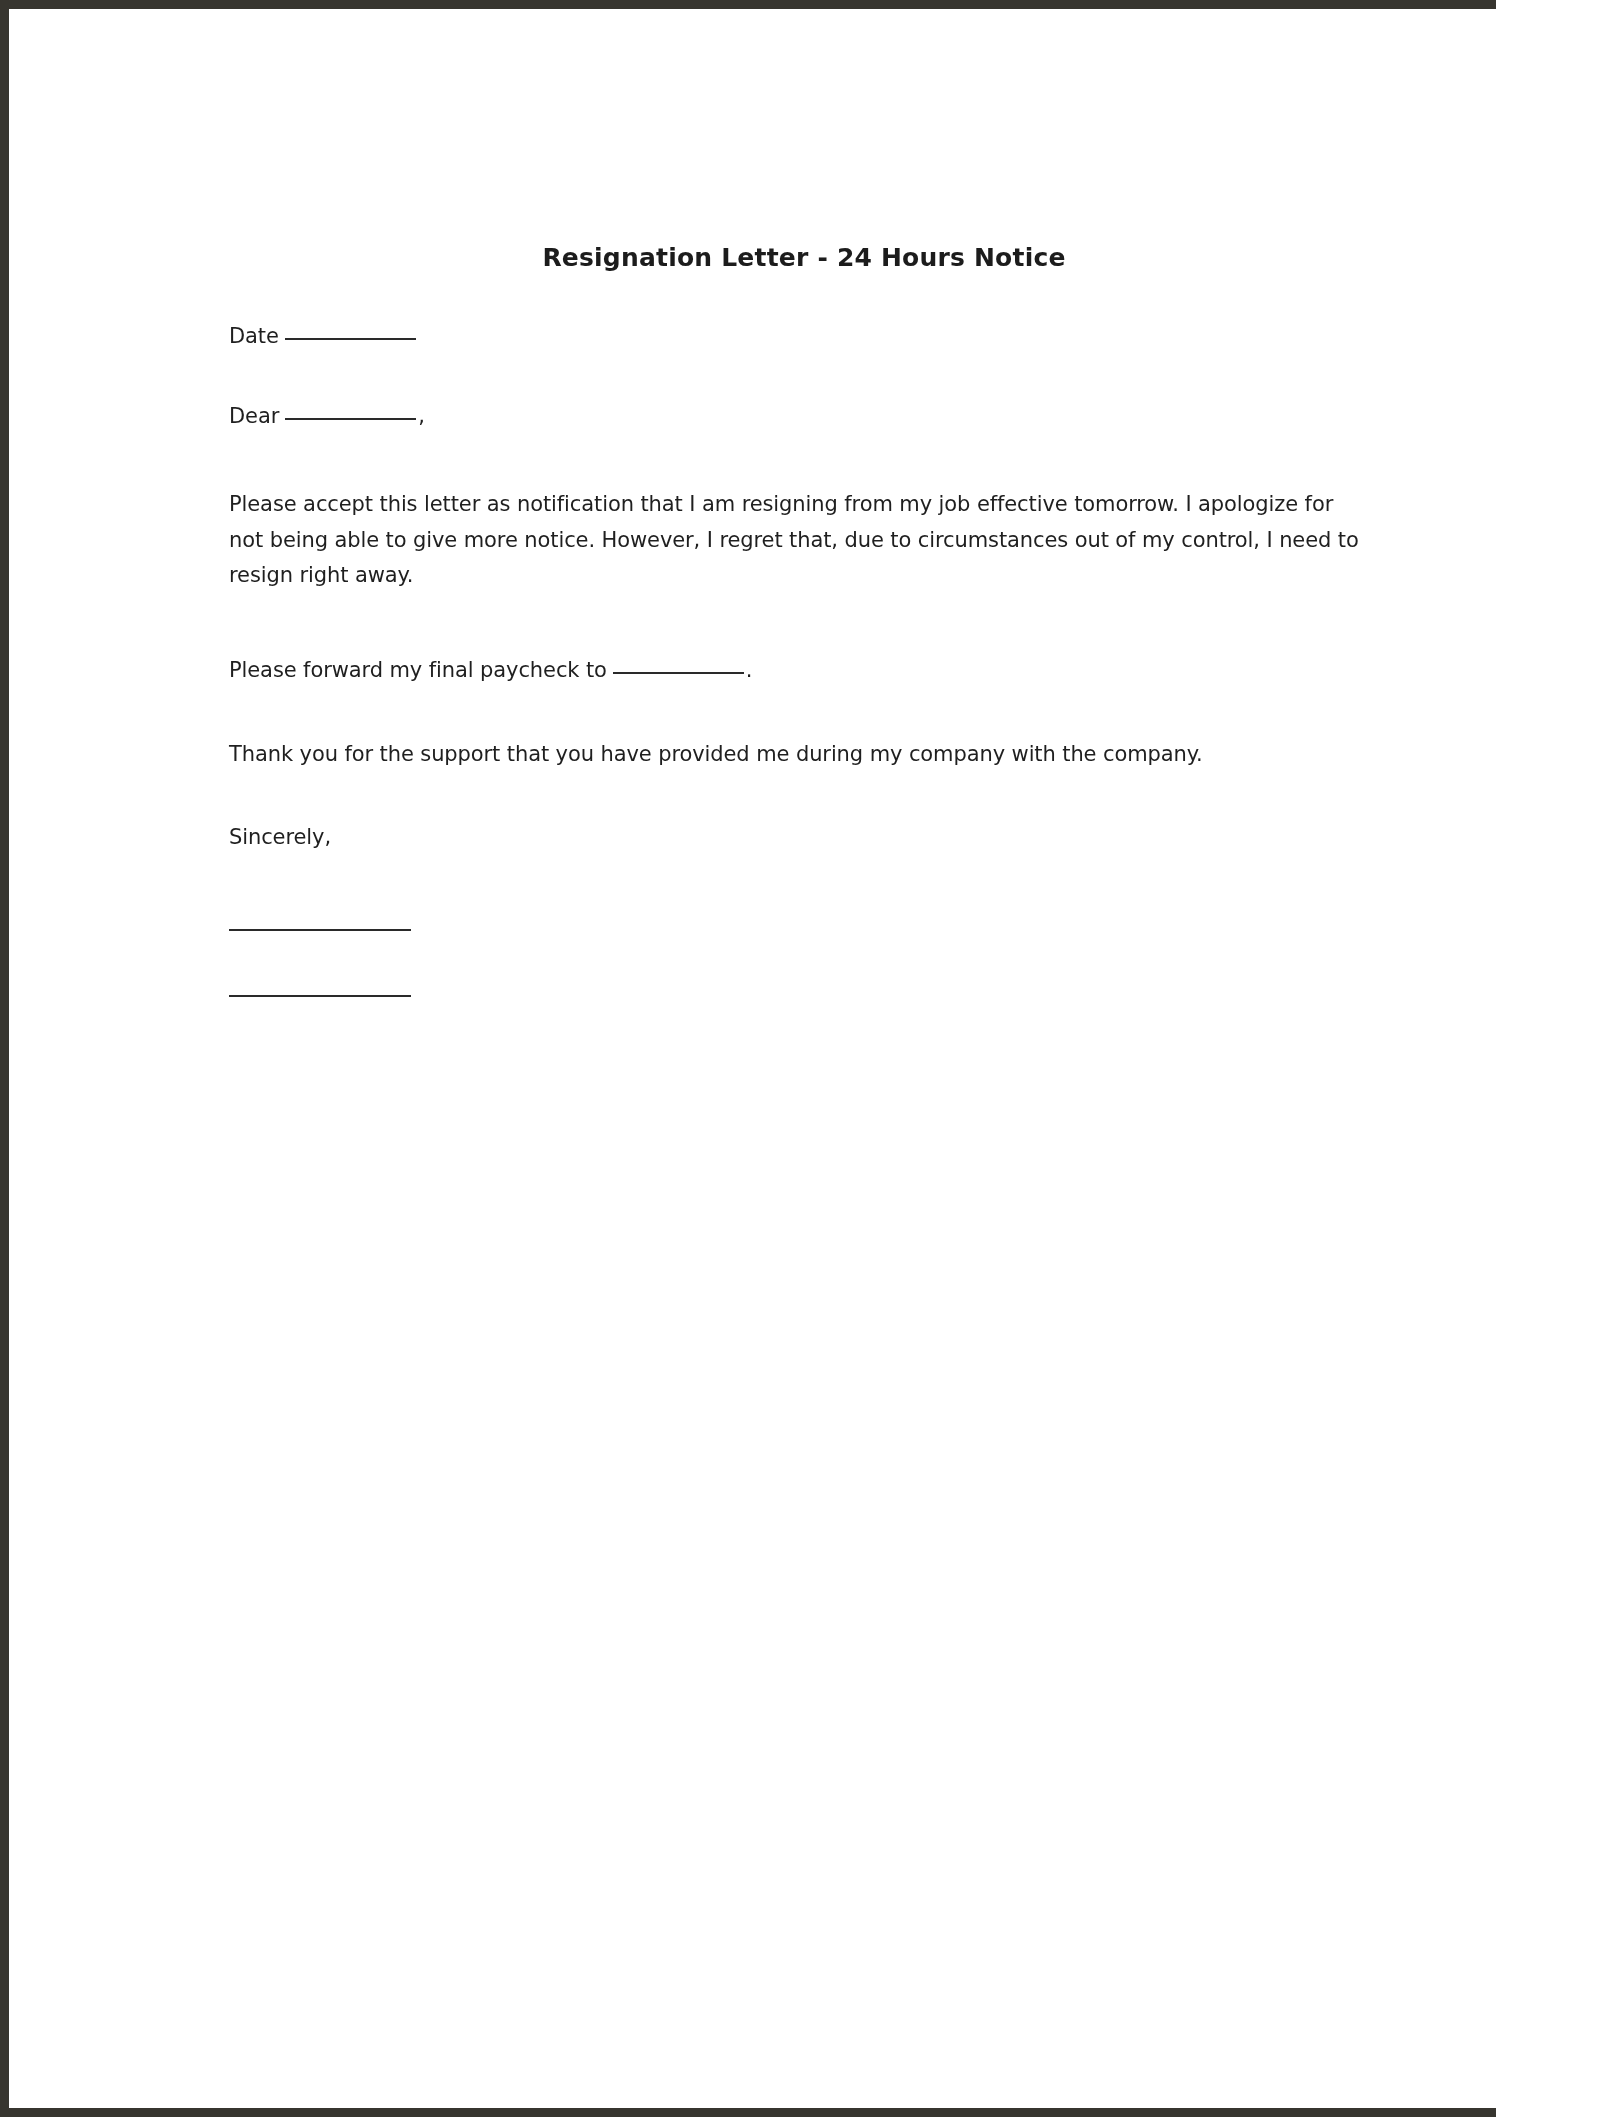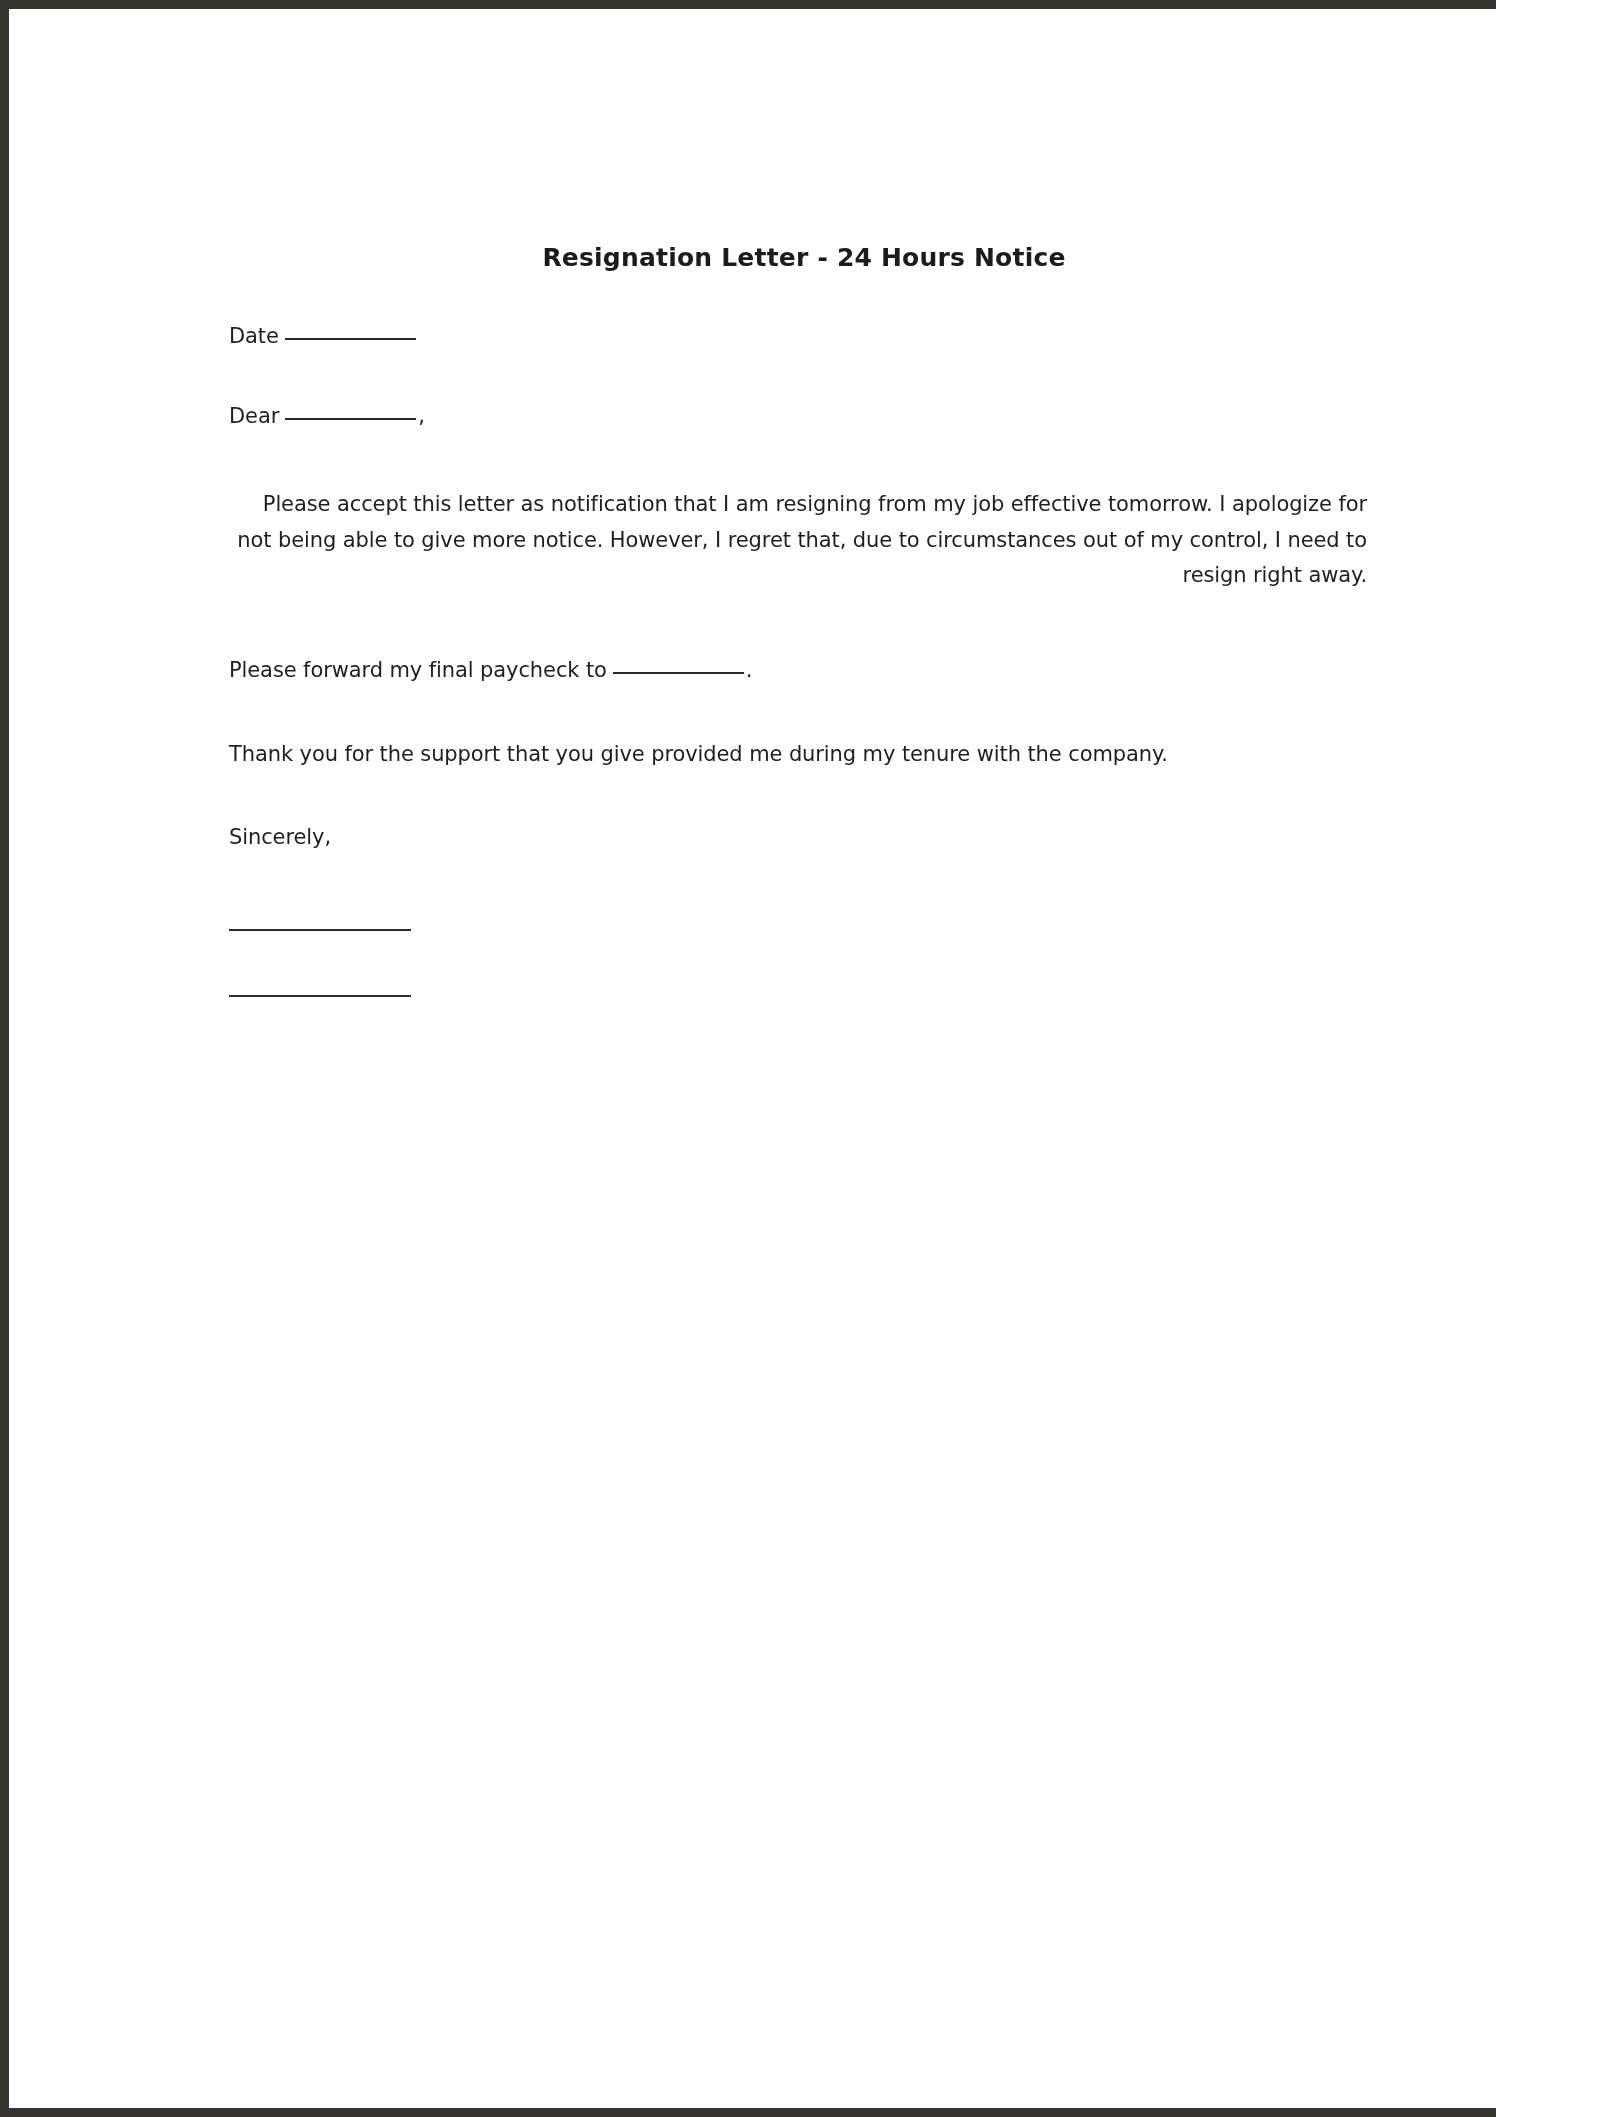--- a/index.html
+++ b/index.html
@@ -72,21 +72,20 @@
     position: absolute;
     left: 0;
     top: 404px;
   }
   .para-main {
     position: absolute;
     left: 0;
     top: 487px;
     width: 1138px;
     line-height: 35.5px;
-    text-align: right;
   }
   .line-paycheck {
     position: absolute;
     left: 0;
     top: 658px;
   }
   .line-thanks {
     position: absolute;
     left: 0;
     top: 742px;
@@ -138,21 +137,21 @@
     <div class="body-text line-dear nowrap">
       <span>Dear</span><span class="blank blank-dear"></span><span>,</span>
     </div>
 
     <div class="body-text para-main">Please accept this letter as notification that I am resigning from my job effective tomorrow. I apologize for not being able to give more notice. However, I regret that, due to circumstances out of my control, I need to resign right away.</div>
 
     <div class="body-text line-paycheck nowrap">
       <span>Please forward my final paycheck to</span><span class="blank blank-pay"></span><span>.</span>
     </div>
 
-    <div class="body-text line-thanks">Thank you for the support that you give provided me during my tenure with the company.</div>
+    <div class="body-text line-thanks">Thank you for the support that you have provided me during my company with the company.</div>
 
     <div class="body-text line-sincerely">Sincerely,</div>
 
     <div class="sig-line sig-line-1"></div>
     <div class="sig-line sig-line-2"></div>
 
   </div>
 </div>
 
 </body></html>

